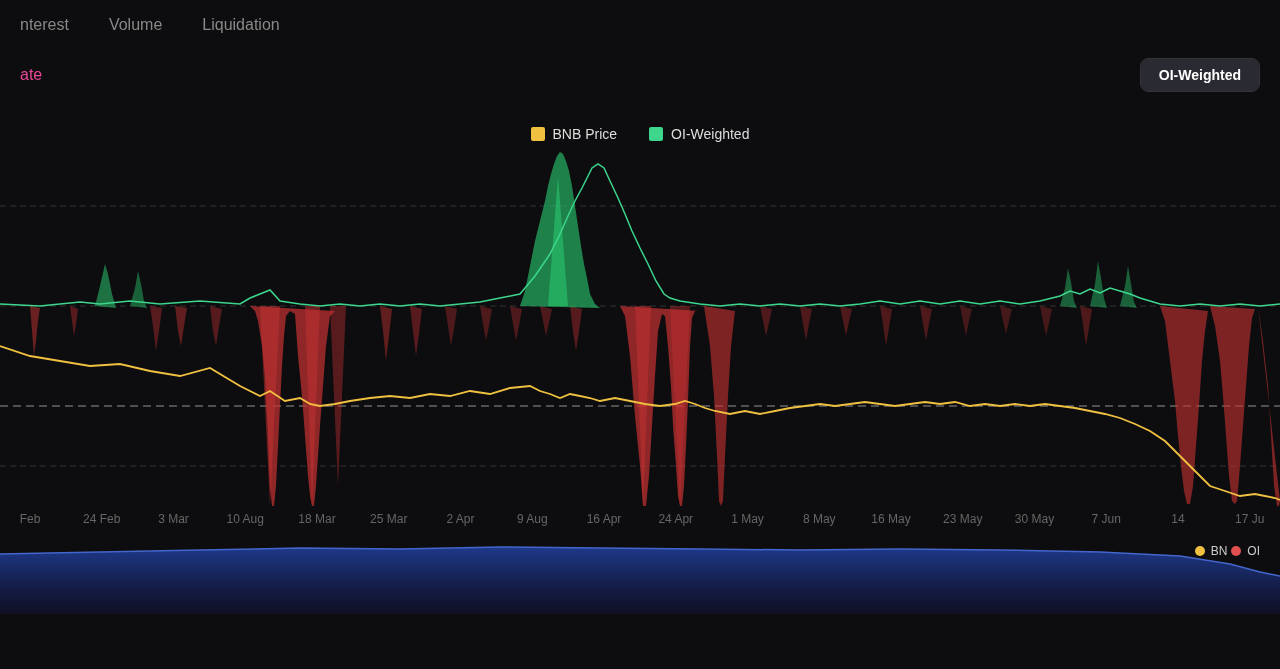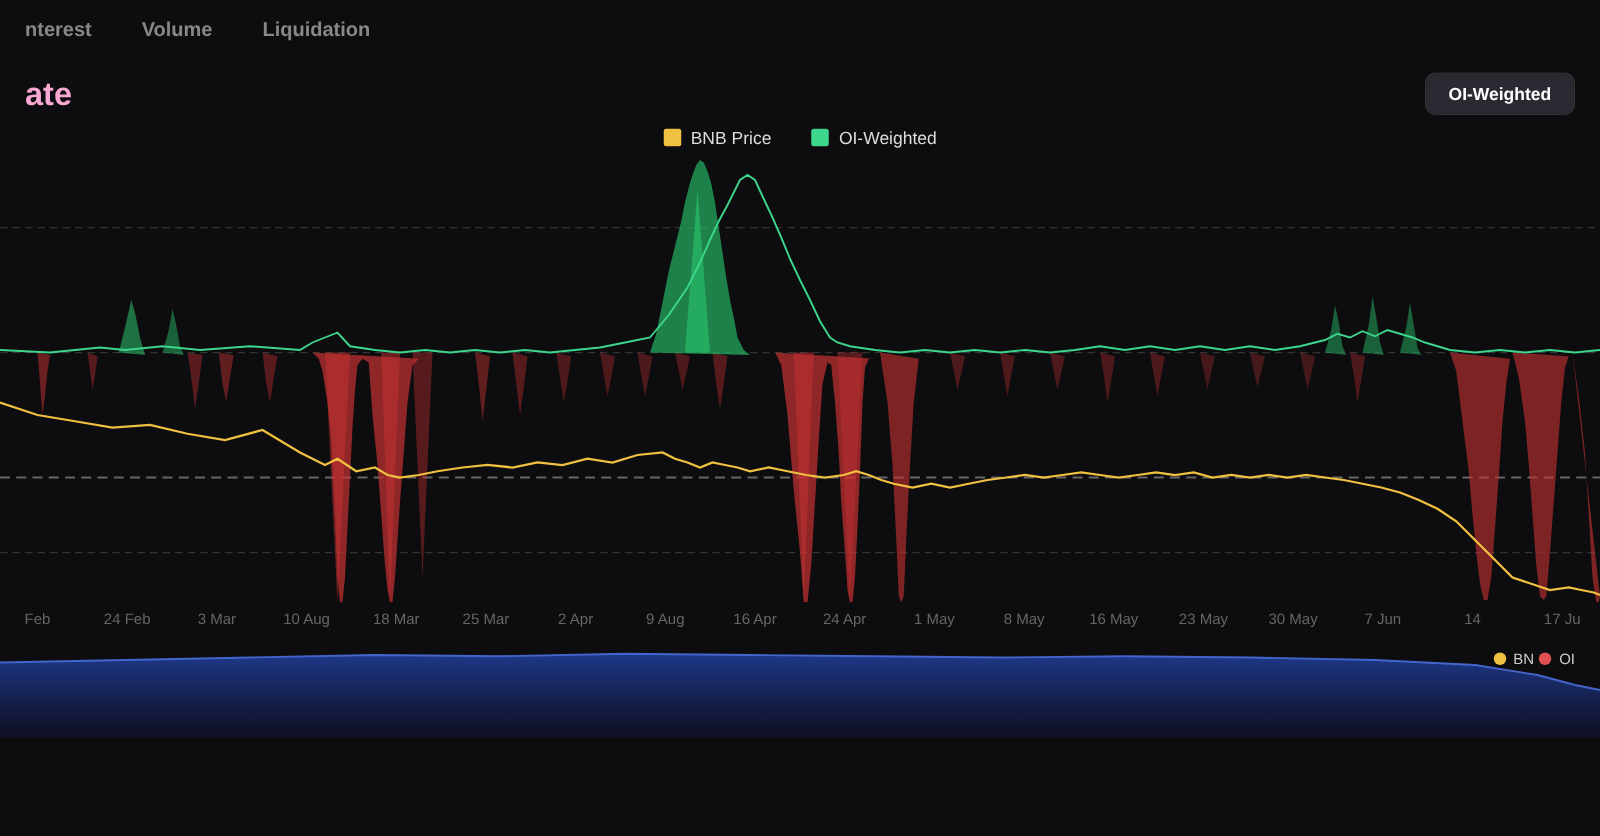--- a/index.html
+++ b/index.html
@@ -16,37 +16,37 @@
     .top-nav {
       display: flex;
       align-items: center;
       padding: 12px 20px;
       gap: 40px;
       background: #0d0d0f;
     }
 
     .nav-item {
       font-size: 16px;
-      font-weight: 700;
+      font-weight: 400;
       color: #888;
       cursor: pointer;
       padding: 4px 0;
     }
 
     .chart-header {
       display: flex;
       align-items: center;
       justify-content: space-between;
       padding: 8px 20px 4px 20px;
     }
 
     .chart-title {
-      font-size: 26px;
-      font-weight: 700;
-      color: #f9a8d4;
+      font-size: 16px;
+      font-weight: 400;
+      color: #ec4899;
     }
 
     .weight-toggle {
       display: flex;
       background: #1a1a1f;
       border-radius: 8px;
       overflow: hidden;
       border: 1px solid #333;
     }
 
@@ -64,20 +64,21 @@
       background: #2a2a32;
       color: #fff;
       border-radius: 6px;
     }
 
     .legend {
       display: flex;
       justify-content: center;
       gap: 32px;
       padding: 6px 0 4px;
+      margin-top: 24px;
     }
 
     .legend-item {
       display: flex;
       align-items: center;
       gap: 8px;
       font-size: 14px;
       color: #ddd;
     }
 

